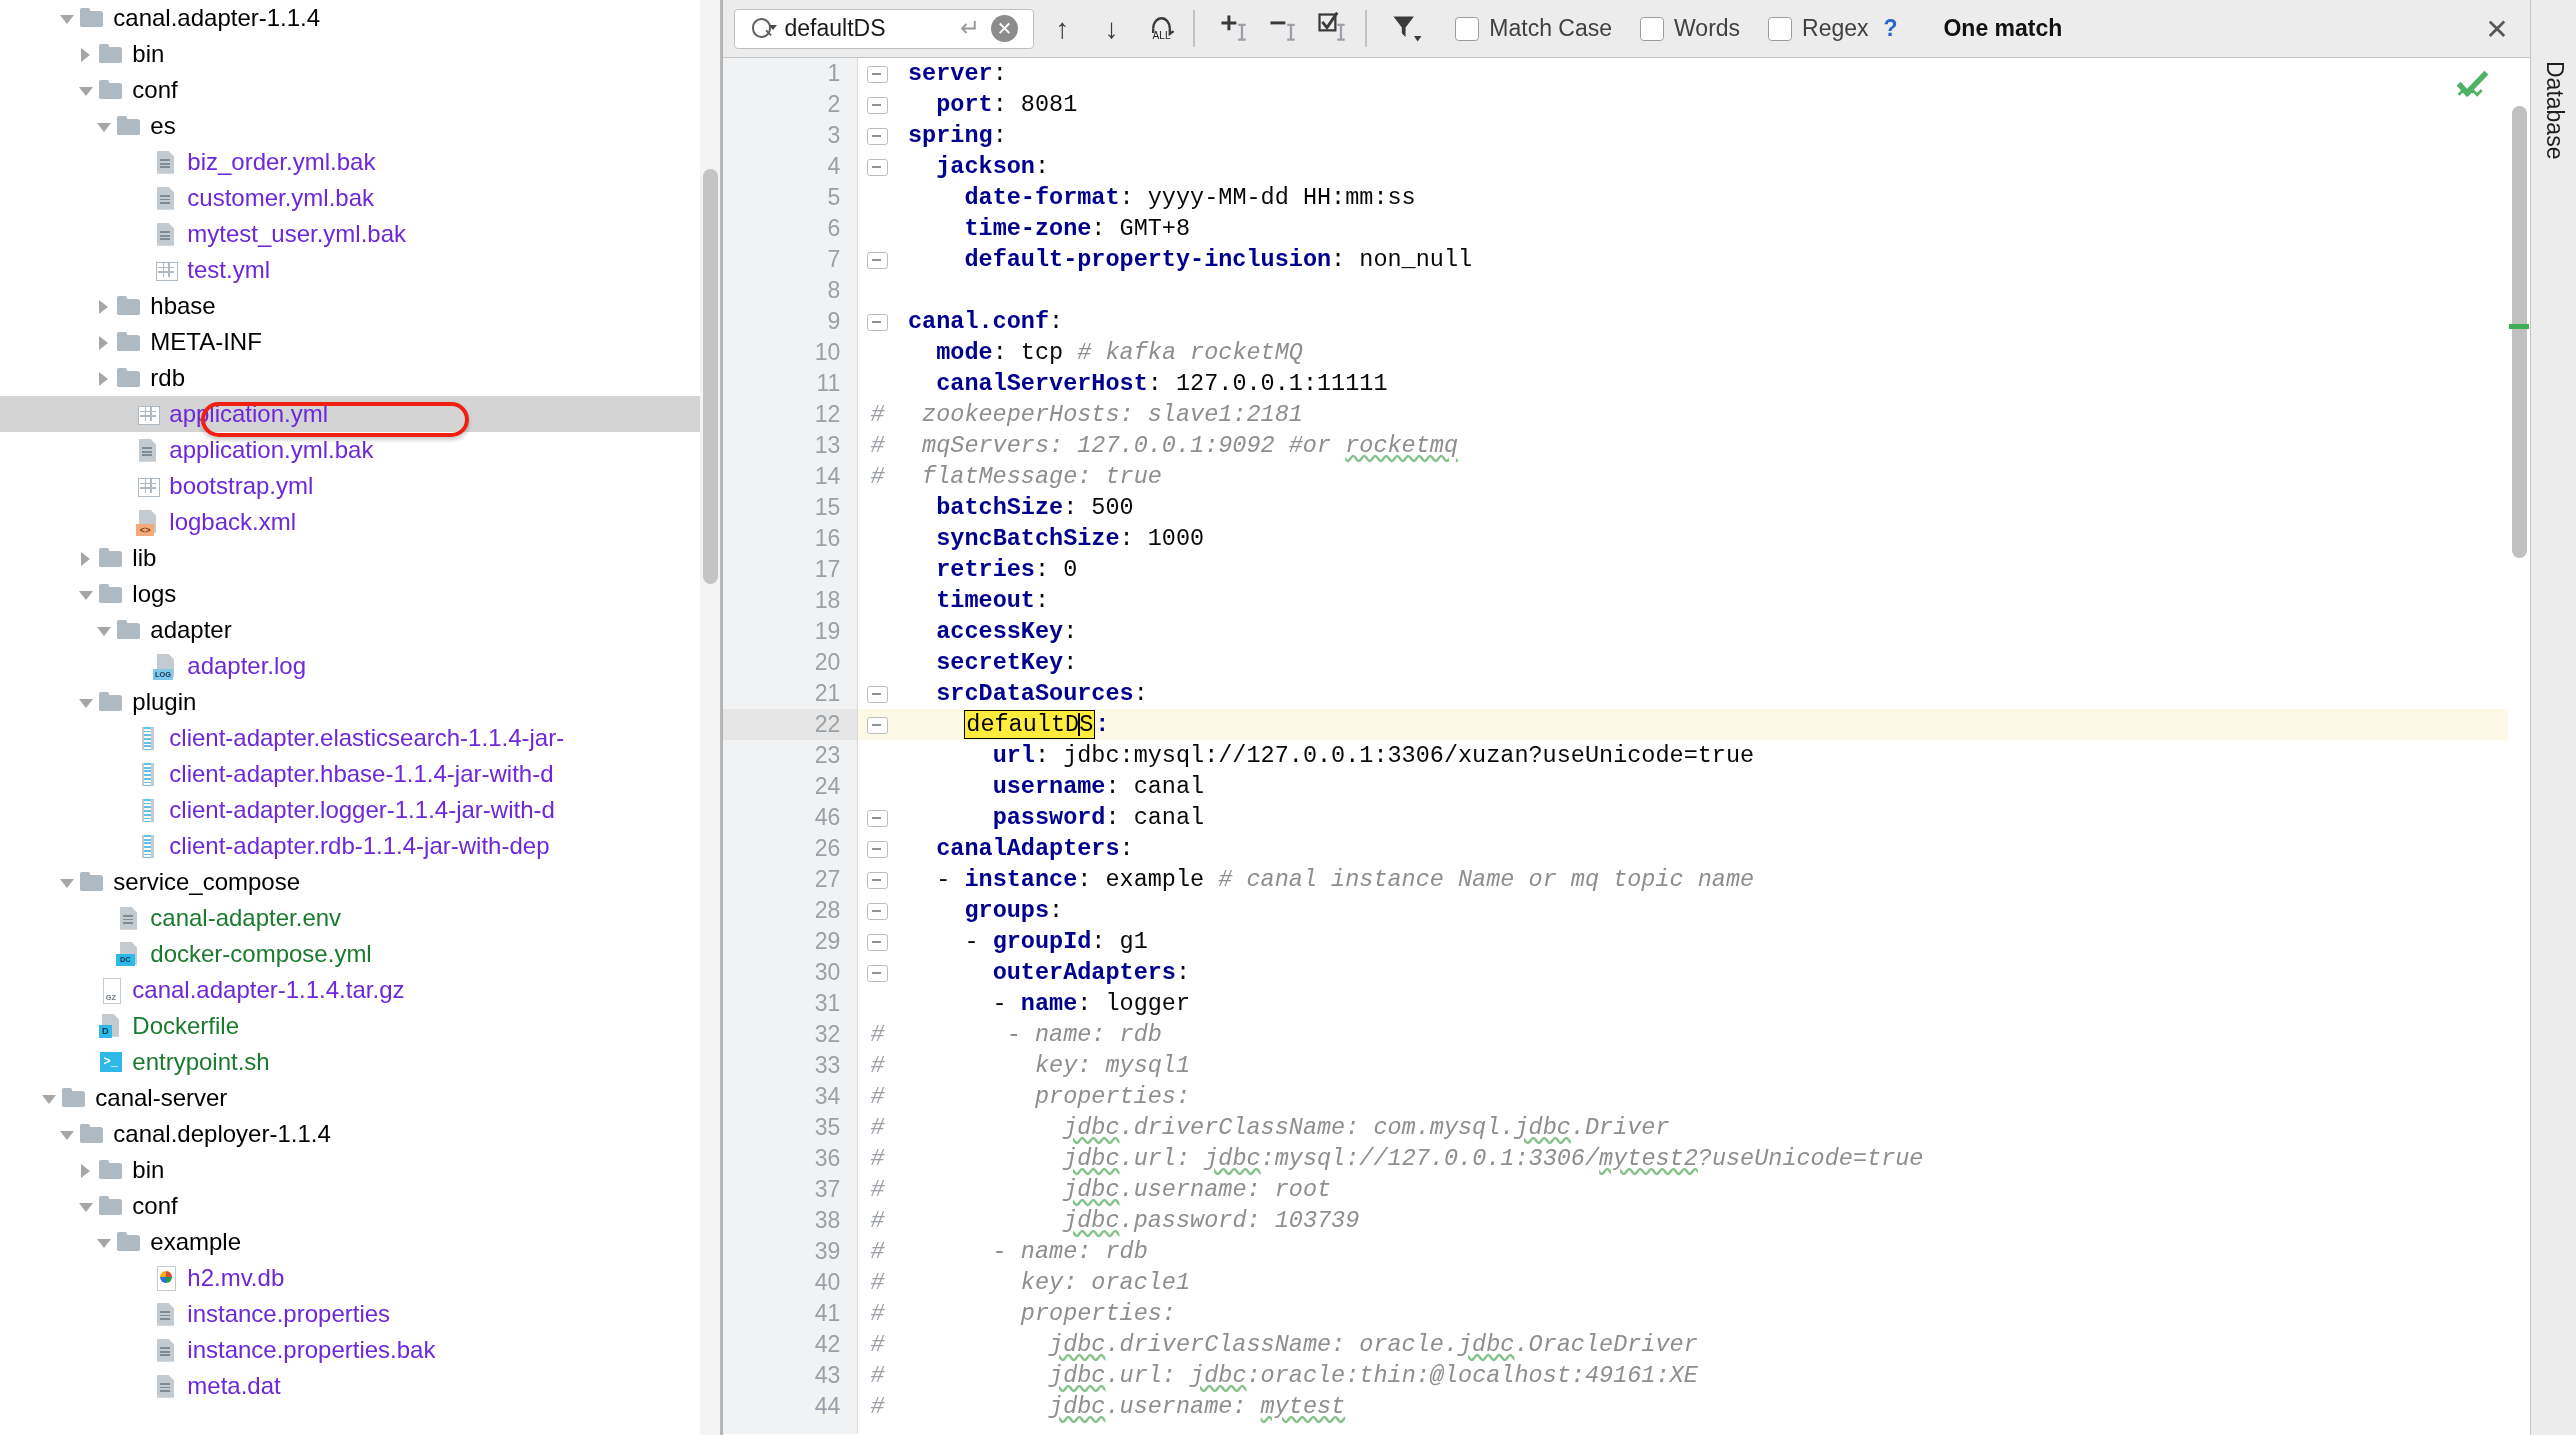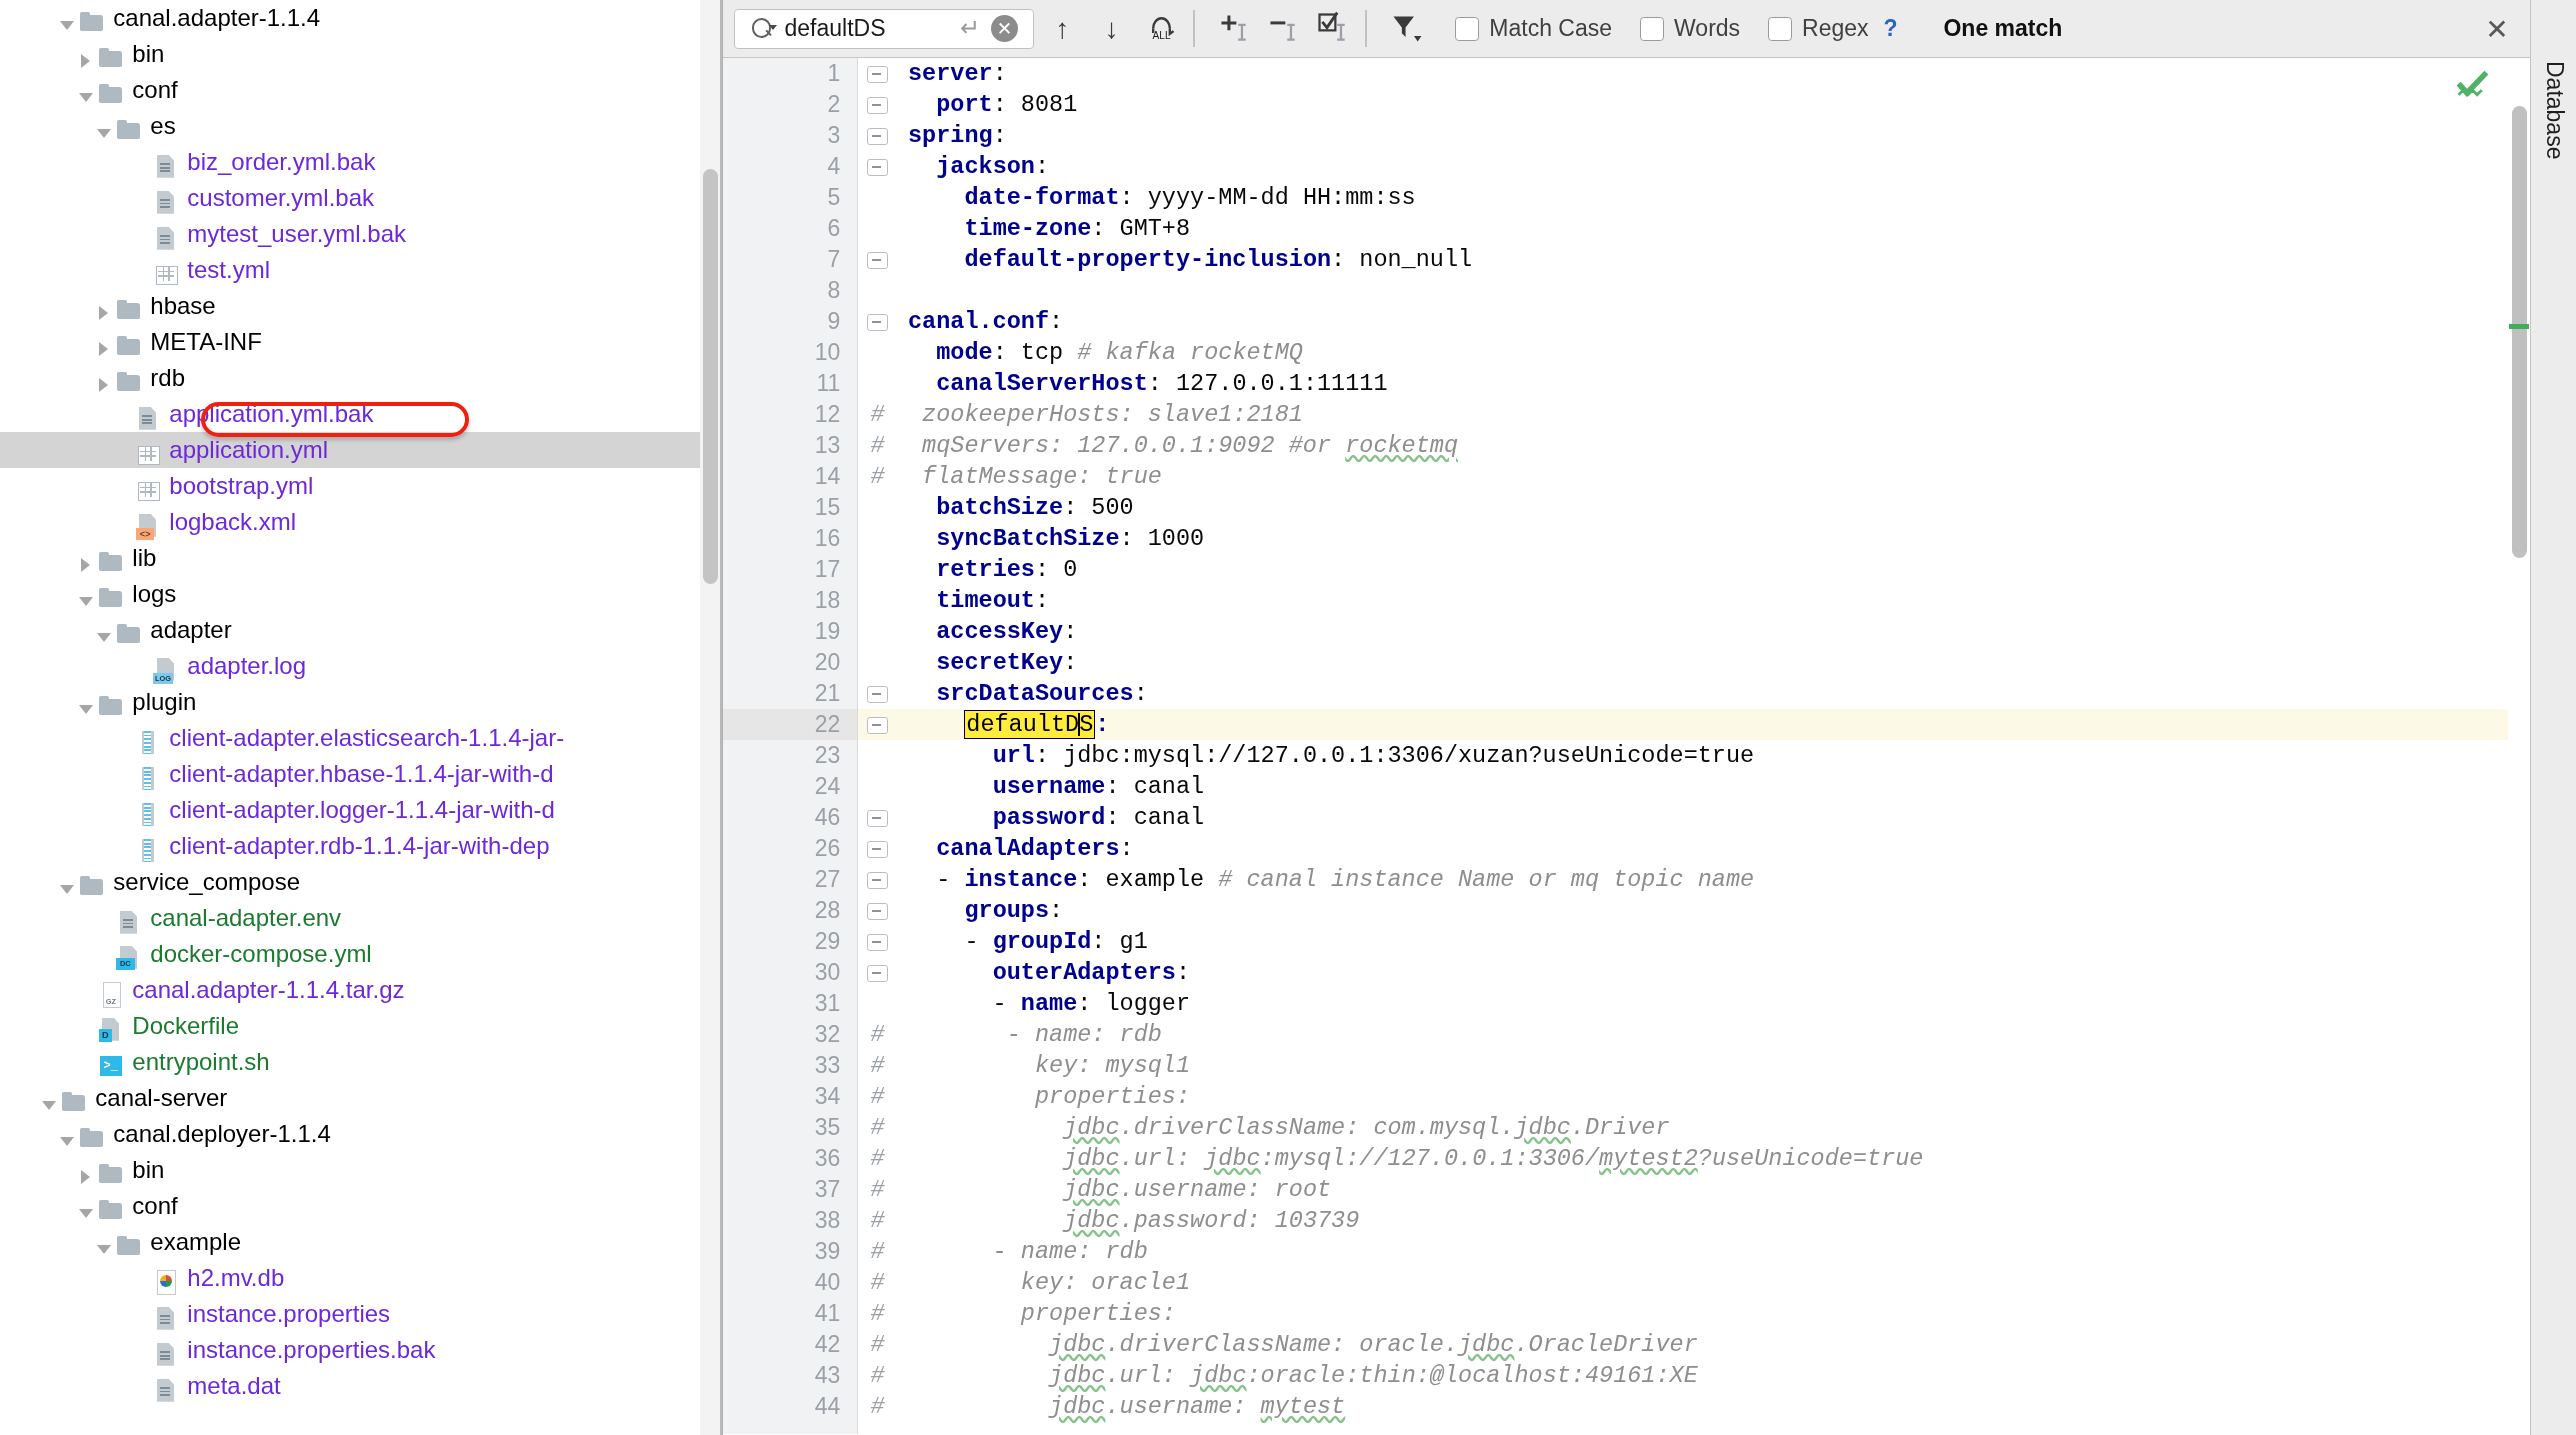--- a/index.html
+++ b/index.html
@@ -16,21 +16,21 @@
     position: relative;
     width: 722px; height: 1436px;
     background: #ffffff;
     overflow: hidden;
     flex: 0 0 722px;
   }
   .tree-row {
     position: relative;
     height: 36px;
     display: flex;
-    align-items: flex-end;
+    align-items: center;
     white-space: nowrap;
     font-size: 24px;
     line-height: 36px;
     color: #000000;
   }
   .tree-row.selected { background: #d4d4d4; }
   .tw {
     width: 24px; height: 24px;
     flex: 0 0 24px;
     position: relative;
@@ -526,31 +526,31 @@
           <span class="tw right"></span>
           <span class="ico folder"></span>
           <span class="tlabel c-black">META-INF</span>
         </div>
         <div class="tree-row">
           <span style="width: 92px; flex: 0 0 92px;"></span>
           <span class="tw right"></span>
           <span class="ico folder"></span>
           <span class="tlabel c-black">rdb</span>
         </div>
+        <div class="tree-row selected">
+          <span style="width: 111px; flex: 0 0 111px;"></span>
+          <span class="tw"></span>
+          <span class="ico yml"></span>
+          <span class="tlabel c-red">application.yml</span>
+        </div>
         <div class="tree-row">
           <span style="width: 111px; flex: 0 0 111px;"></span>
           <span class="tw"></span>
           <span class="ico doc"></span>
           <span class="tlabel c-red">application.yml.bak</span>
-        </div>
-        <div class="tree-row selected">
-          <span style="width: 111px; flex: 0 0 111px;"></span>
-          <span class="tw"></span>
-          <span class="ico yml"></span>
-          <span class="tlabel c-red">application.yml</span>
         </div>
         <div class="tree-row">
           <span style="width: 111px; flex: 0 0 111px;"></span>
           <span class="tw"></span>
           <span class="ico yml"></span>
           <span class="tlabel c-red">bootstrap.yml</span>
         </div>
         <div class="tree-row">
           <span style="width: 111px; flex: 0 0 111px;"></span>
           <span class="tw"></span>

